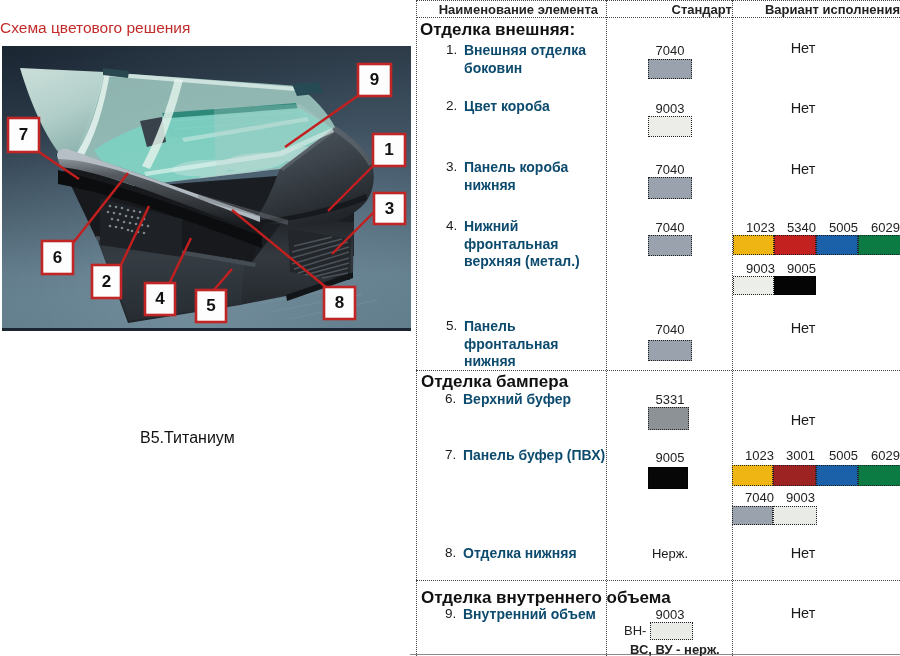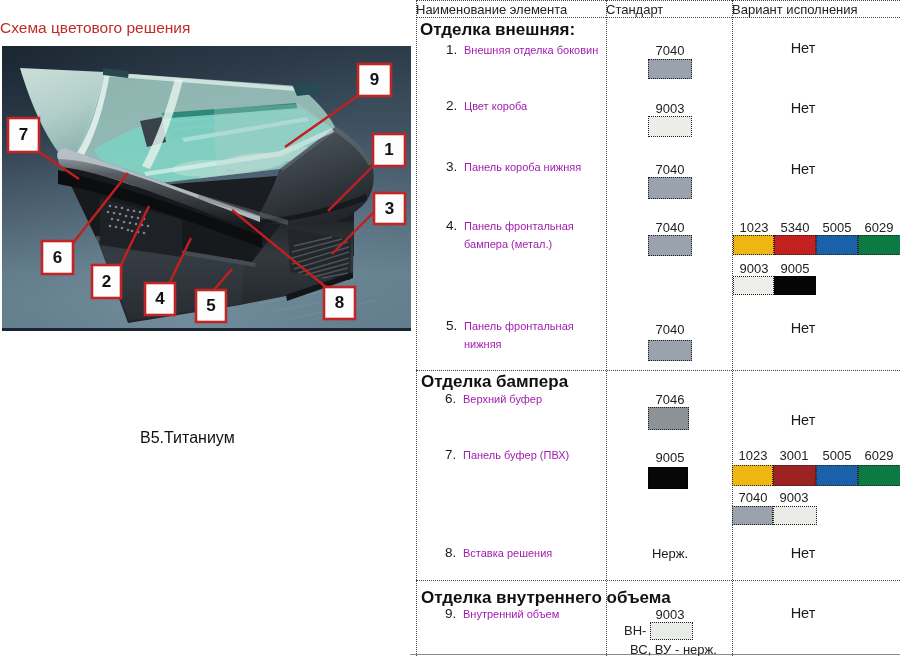--- a/index.html
+++ b/index.html
@@ -1,28 +1,28 @@
 <!DOCTYPE html>
 <html><head>
 <meta charset="utf-8">
 <style>
   html,body{margin:0;padding:0;}
   body{width:900px;height:656px;position:relative;background:#fff;
        font-family:"Liberation Sans", sans-serif;overflow:hidden;}
   .abs{position:absolute;}
   .vline{position:absolute;width:0;border-left:1px dotted #444;}
   .hline{position:absolute;height:0;border-top:1px dotted #444;}
-  .hdr{position:absolute;font-size:13px;color:#222;text-align:left;}
+  .hdr{position:absolute;font-size:13px;color:#222;text-align:right;font-weight:bold;}
   .sect{position:absolute;font-size:17px;font-weight:bold;color:#111;}
   .num{position:absolute;font-size:13.5px;color:#1a1a1a;}
-  .itm{position:absolute;font-size:11px;color:#a21caf;line-height:17.5px;}
+  .itm{position:absolute;font-size:14px;color:#0c4a6e;line-height:17.5px;font-weight:bold;}
   .cc{position:absolute;font-size:13px;color:#222;text-align:center;width:60px;}
   .sw{position:absolute;border:1px dotted #222;}
   .net{position:absolute;font-size:14.5px;color:#1a1a1a;width:60px;text-align:center;}
-  .vl{position:absolute;font-size:13px;color:#222;width:42px;text-align:center;}
+  .vl{position:absolute;font-size:13px;color:#222;width:42px;text-align:right;}
 </style>
 </head>
 <body>
 
 <div class="abs" style="left:0px;top:19px;font-size:15.5px;color:#c32b2b;">Схема цветового решения</div>
 
 <div class="abs" style="left:2px;top:46px;width:409px;height:285px;">
 <svg width="409" height="285">
   <defs>
     <linearGradient id="bg" x1="0" y1="0" x2="0" y2="1">
@@ -223,55 +223,55 @@
 <div class="hdr" style="left:732px;top:2px;width:168px;">Вариант исполнения</div>
 
 <div class="sect" style="left:420px;top:20px;">Отделка внешняя:</div>
 <div class="num" style="left:446px;top:42px;">1.</div>
 <div class="itm" style="left:464px;top:42px;width:135px;">Внешняя отделка боковин</div>
 <div class="num" style="left:446px;top:98px;">2.</div>
 <div class="itm" style="left:464px;top:98px;width:140px;">Цвет короба</div>
 <div class="num" style="left:446px;top:159px;">3.</div>
 <div class="itm" style="left:464px;top:159px;width:135px;">Панель короба нижняя</div>
 <div class="num" style="left:446px;top:218px;">4.</div>
-<div class="itm" style="left:464px;top:218px;width:140px;">Панель фронтальная бампера (метал.)</div>
+<div class="itm" style="left:464px;top:218px;width:140px;">Нижний фронтальная верхняя (метал.)</div>
 <div class="num" style="left:446px;top:318px;">5.</div>
 <div class="itm" style="left:464px;top:318px;width:140px;">Панель фронтальная нижняя</div>
 
 <div class="sect" style="left:421px;top:372px;">Отделка бампера</div>
 <div class="num" style="left:445px;top:391px;">6.</div>
 <div class="itm" style="left:463px;top:391px;width:140px;">Верхний буфер</div>
 <div class="num" style="left:445px;top:447px;">7.</div>
 <div class="itm" style="left:463px;top:447px;width:145px;">Панель буфер (ПВХ)</div>
 <div class="num" style="left:445px;top:545px;">8.</div>
-<div class="itm" style="left:463px;top:545px;width:145px;">Вставка решения</div>
+<div class="itm" style="left:463px;top:545px;width:145px;">Отделка нижняя</div>
 
 <div class="sect" style="left:421px;top:588px;">Отделка внутреннего объема</div>
 <div class="num" style="left:445px;top:606px;">9.</div>
 <div class="itm" style="left:463px;top:606px;width:145px;">Внутренний объем</div>
 
 <div class="cc" style="left:640px;top:43px;">7040</div>
 <div class="sw" style="left:648px;top:59px;width:42px;height:18px;background:#9aa2ae;"></div>
 <div class="cc" style="left:640px;top:101px;">9003</div>
 <div class="sw" style="left:648px;top:116px;width:42px;height:19px;background:#ecede8;"></div>
 <div class="cc" style="left:640px;top:162px;">7040</div>
 <div class="sw" style="left:648px;top:177px;width:42px;height:20px;background:#9aa2ae;"></div>
 <div class="cc" style="left:640px;top:220px;">7040</div>
 <div class="sw" style="left:648px;top:235px;width:42px;height:19px;background:#9aa2ae;"></div>
 <div class="cc" style="left:640px;top:322px;">7040</div>
 <div class="sw" style="left:648px;top:340px;width:42px;height:19px;background:#9aa2ae;"></div>
-<div class="cc" style="left:640px;top:392px;">7046</div>
+<div class="cc" style="left:640px;top:392px;">5331</div>
 <div class="sw" style="left:648px;top:407px;width:39px;height:21px;background:#8d9297;"></div>
 <div class="cc" style="left:640px;top:450px;">9005</div>
 <div class="sw" style="left:648px;top:467px;width:38px;height:20px;background:#070707;border-color:#000;"></div>
 <div class="net" style="left:640px;top:546px;font-size:13px;">Нерж.</div>
 <div class="cc" style="left:640px;top:607px;">9003</div>
 <div class="abs" style="left:624px;top:623px;font-size:13px;color:#222;">ВН-</div>
 <div class="sw" style="left:650px;top:622px;width:41px;height:16px;background:#e9ebe6;"></div>
-<div class="abs" style="left:630px;top:642px;font-size:13px;color:#222;">ВС, ВУ - нерж.</div>
+<div class="abs" style="left:630px;top:642px;font-size:13px;color:#222;font-weight:bold;">ВС, ВУ - нерж.</div>
 
 <div class="net" style="left:773px;top:40px;">Нет</div>
 <div class="net" style="left:773px;top:100px;">Нет</div>
 <div class="net" style="left:773px;top:161px;">Нет</div>
 <div class="net" style="left:773px;top:320px;">Нет</div>
 <div class="net" style="left:773px;top:412px;">Нет</div>
 <div class="net" style="left:773px;top:545px;">Нет</div>
 <div class="net" style="left:773px;top:605px;">Нет</div>
 
 <div class="vl" style="left:733px;top:220px;">1023</div>

